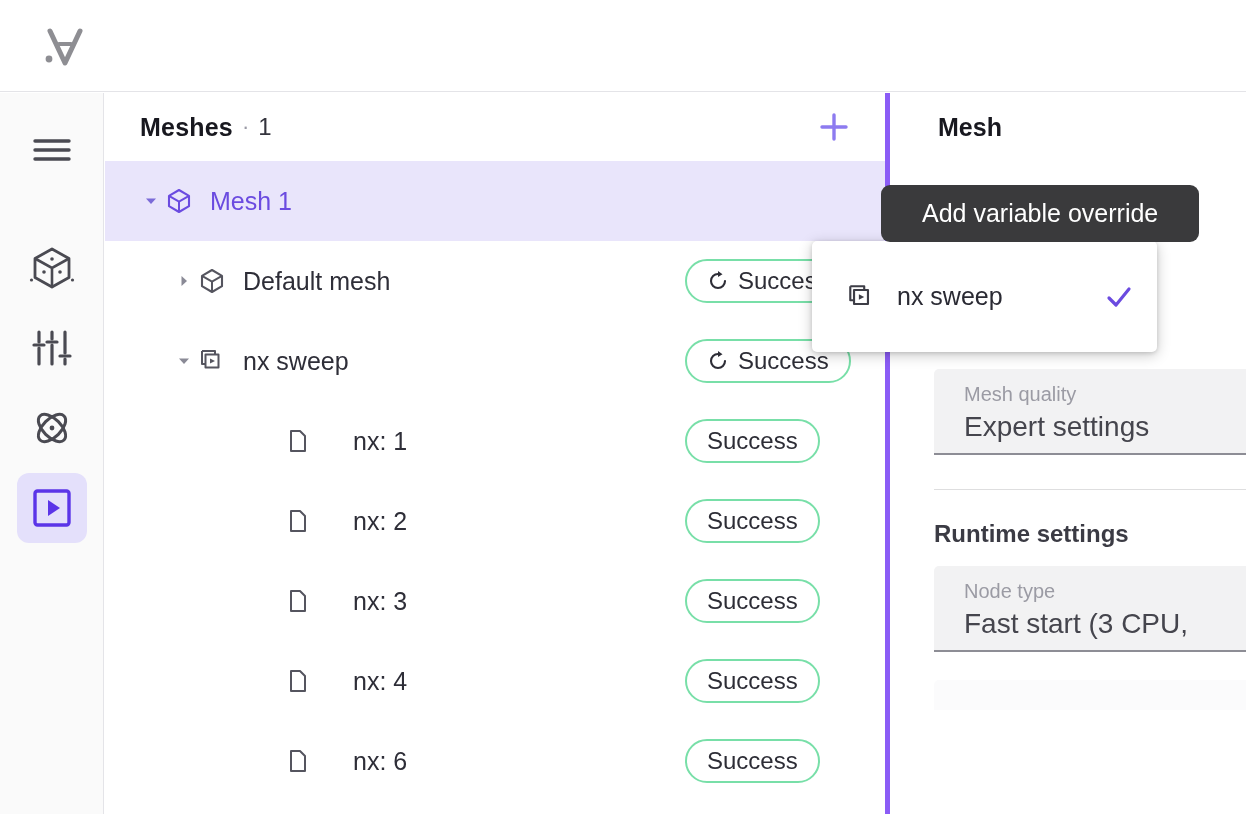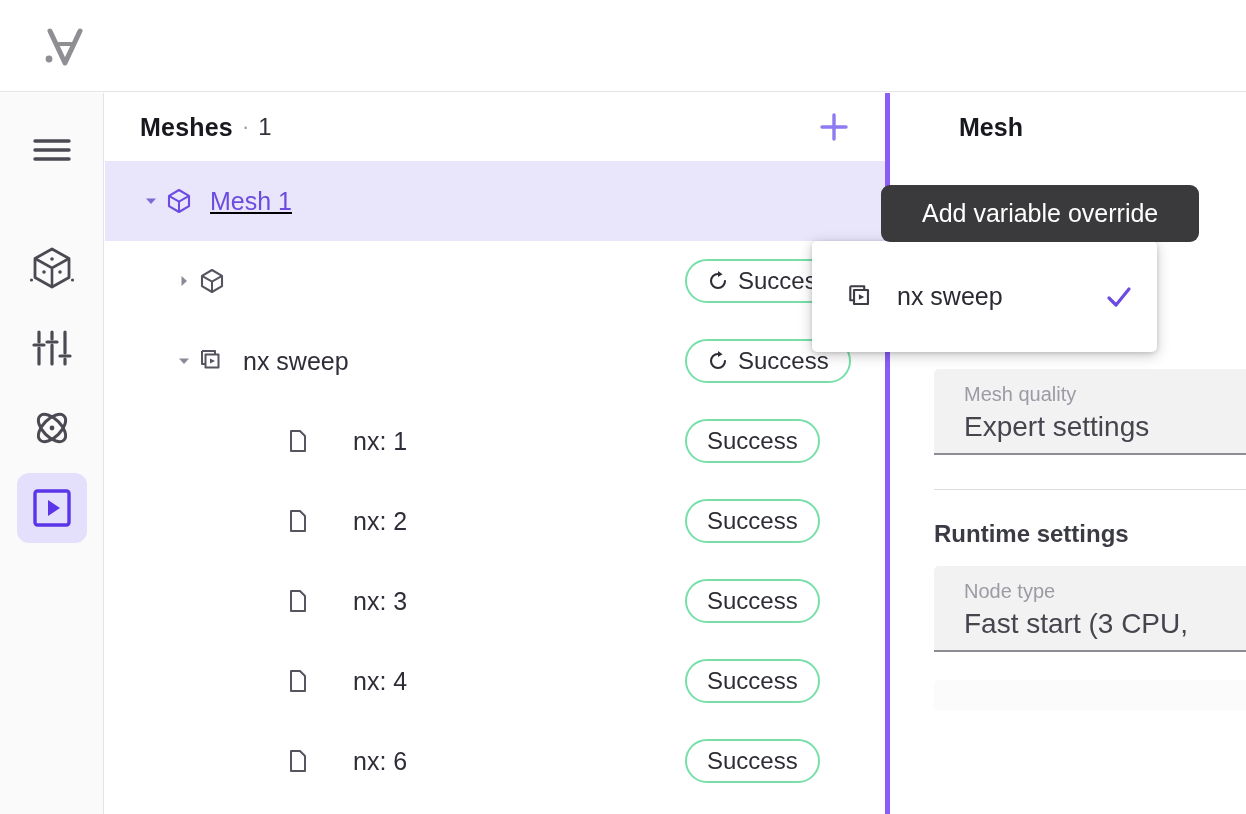--- a/index.html
+++ b/index.html
@@ -51,21 +51,21 @@
     margin-left: auto; margin-right: 28px;
     width: 46px; height: 46px; border-radius: 50%;
     display: flex; align-items: center; justify-content: center;
     cursor: pointer; color: #8d7bf0; font-size: 38px; font-weight: 300;
     line-height: 1;
   }
 
   .row {
     height: 80px; display: flex; align-items: center; position: relative;
   }
-  .row.selected { background: #e9e5fb; text-decoration: underline; }
+  .row.selected { background: #e9e5fb; }
   .row .caret {
     width: 22px; flex: 0 0 22px; display: flex; align-items: center; justify-content: center;
     color: #8a8a96; cursor: pointer;
   }
   .row .caret.hidden { visibility: hidden; }
   .row .ticon { width: 34px; flex: 0 0 34px; display: flex; align-items: center; justify-content: center; color: #55555f; }
   .row .tlabel { font-size: 25px; color: #2e2e38; margin-left: 14px; white-space: nowrap; }
   .row.selected .tlabel { color: #6b4be0; font-weight: 500; }
   .row.selected .ticon { color: #6b4be0; }
 
@@ -80,21 +80,21 @@
     display: inline-flex; align-items: center; gap: 9px;
     font-size: 24px; color: #2d2d36; background: #fff; cursor: pointer;
     white-space: nowrap;
   }
 
   
   .detail {
     position: absolute; left: 891px; top: 93px; width: 355px; height: 721px;
     background: #ffffff; overflow: hidden;
   }
-  .detail-head { height: 68px; display: flex; align-items: center; padding-left: 68px; }
+  .detail-head { height: 68px; display: flex; align-items: center; padding-left: 47px; }
   .detail-title { font-size: 25px; font-weight: bold; color: #18181f; }
   .field {
     margin: 0 0 0 43px; width: 330px;
     background: #f2f2f3; border-bottom: 2px solid #8d8d95;
     border-radius: 5px 5px 0 0; padding: 14px 0 10px 30px;
   }
   .field-label { font-size: 20px; color: #9b9ba4; margin-bottom: 5px; }
   .field-value { font-size: 28px; color: #45454d; white-space: nowrap; }
   .divider { margin: 34px 0 0 43px; width: 330px; height: 1px; background: #dededf; }
   .section-title { font-size: 24px; font-weight: bold; color: #3b3b44; margin: 30px 0 18px 43px; }
@@ -224,20 +224,21 @@
         <svg width="16" height="16" viewBox="0 0 16 16">
             <path d="M5.5 3 L11 8 L5.5 13 Z" fill="#8a8a96"></path>
           </svg>
       </span>
       <span class="ticon">
         <svg width="28" height="28" viewBox="0 0 28 28">
           <path d="M14 3 L24 8.8 V19.2 L14 25 L4 19.2 V8.8 Z" fill="none" stroke="currentColor" stroke-width="2.1" stroke-linejoin="round"></path>
           <path d="M4 8.8 L14 14.5 L24 8.8 M14 14.5 V25" fill="none" stroke="currentColor" stroke-width="2"></path>
         </svg>
       </span>
+      <span class="tlabel">Default mesh</span>
       <span class="badge-slot">
         <span class="badge">
           <svg width="22" height="22" viewBox="0 0 22 22">
             <path d="M18 11 A7 7 0 1 1 11 4" fill="none" stroke="#2d2d36" stroke-width="2.1" stroke-linecap="round"></path>
             <path d="M11 1 L11 7 L15.5 4.2 Z" fill="#2d2d36"></path>
           </svg>
           <span>Success</span>
         </span>
       </span>
     </div>

